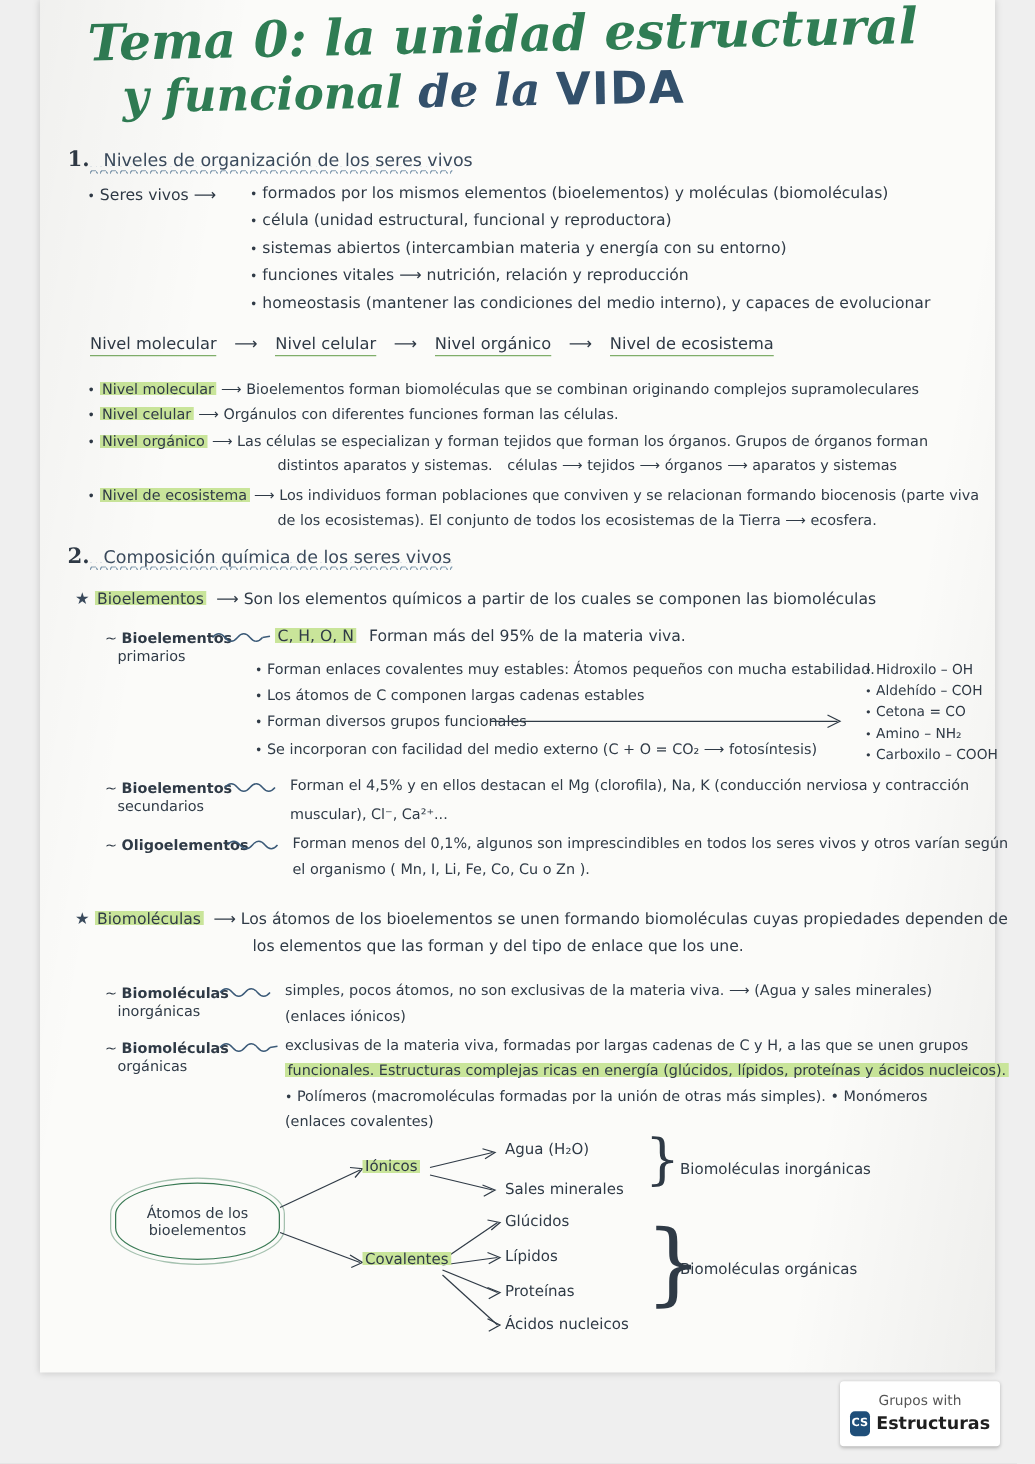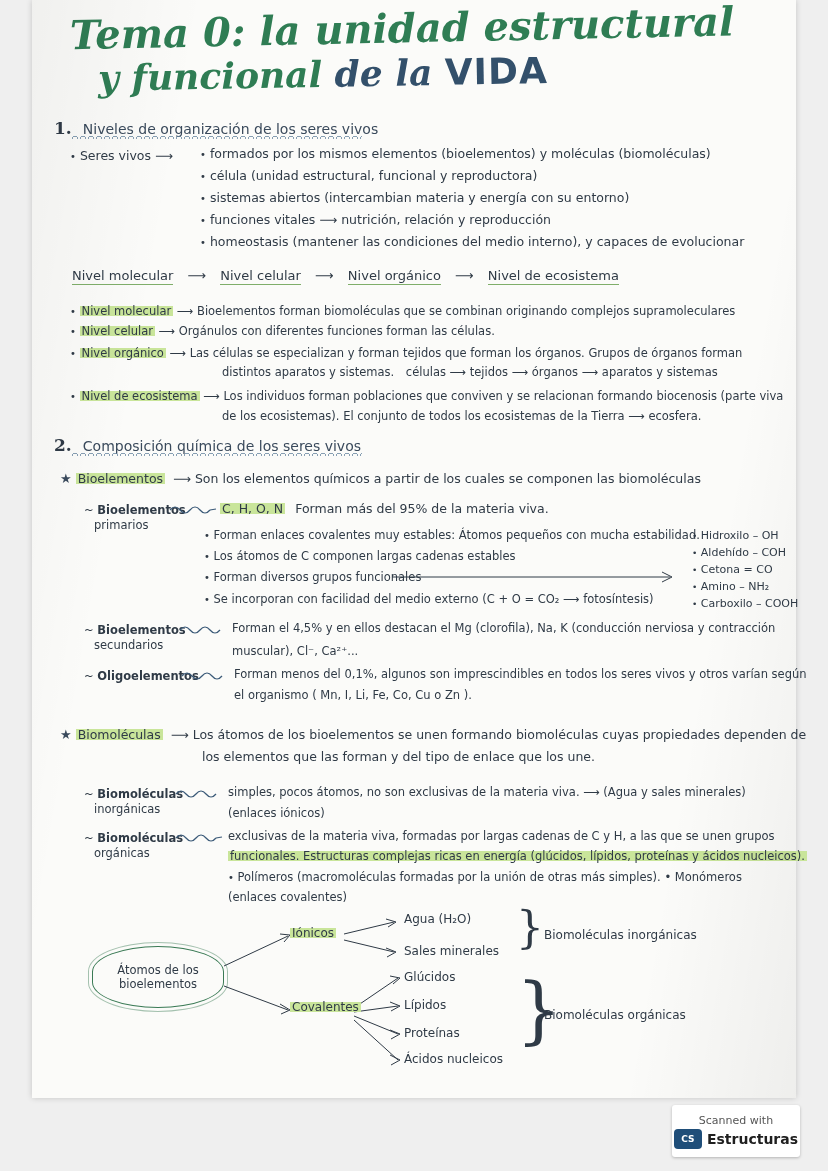--- a/index.html
+++ b/index.html
@@ -121,21 +121,21 @@
   .cs{
     position:absolute;right:28px;bottom:14px;
     width:128px;height:52px;background:#ffffff;
     border-radius:3px;box-shadow:0 1px 3px rgba(0,0,0,.25);
     display:flex;flex-direction:column;align-items:center;justify-content:center;
     gap:2px;
   }
   .cs .t1{font-size:11px;color:#555;}
   .cs .row{display:flex;align-items:center;gap:5px;}
   .cs .badge{
-    width:28px;height:20px;border-radius:4px;background:#1f4e79;
+    width:16px;height:20px;border-radius:4px;background:#1f4e79;
     color:#fff;font-size:9px;font-weight:bold;display:flex;align-items:center;justify-content:center;
   }
   .cs .t2{font-size:14px;font-weight:bold;color:#1f1f1f;}
   svg{display:block;overflow:visible;}
 </style>
 </head>
 <body>
 
 <div class="page">
   <div class="sheet">
@@ -433,19 +433,19 @@
       <div class="brace" style="left:424px;top:74px;font-size:72px;">}</div>
       <div class="node" style="left:452px;top:108px;">
         <span>Biomoléculas orgánicas</span>
       </div>
     </div>
 
     <div class="paper-shade"></div>
   </div>
 
   <div class="cs">
-    <div class="t1">Scanned with</div>
+    <div class="t1">Grupos with</div>
     <div class="row">
       <div class="badge">CS</div>
       <div class="t2">Estructuras</div>
     </div>
   </div>
 </div>
 
 </body></html>

